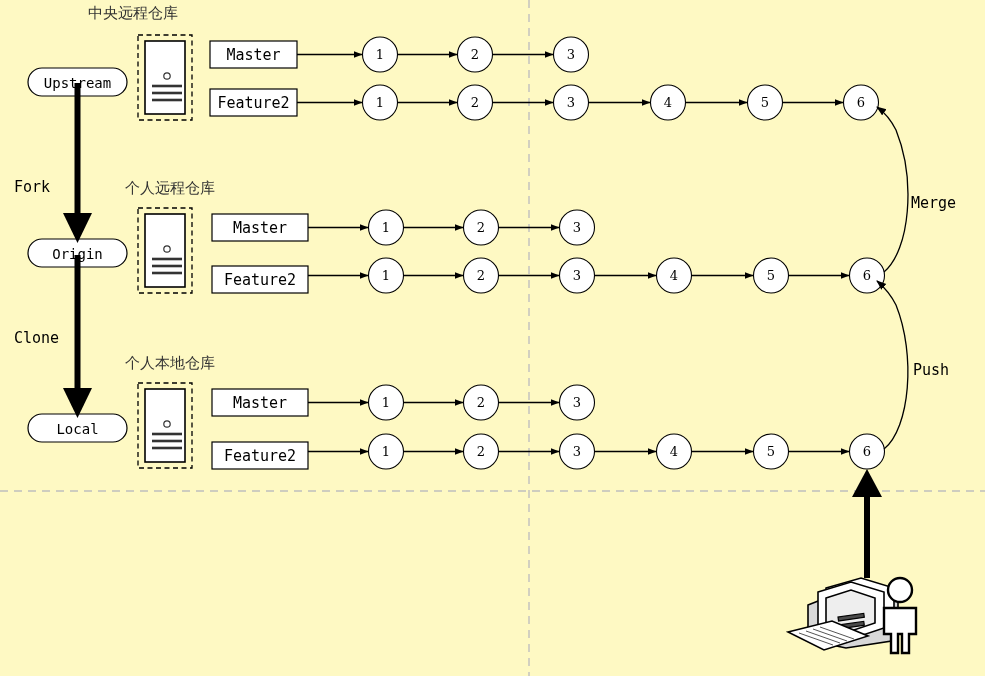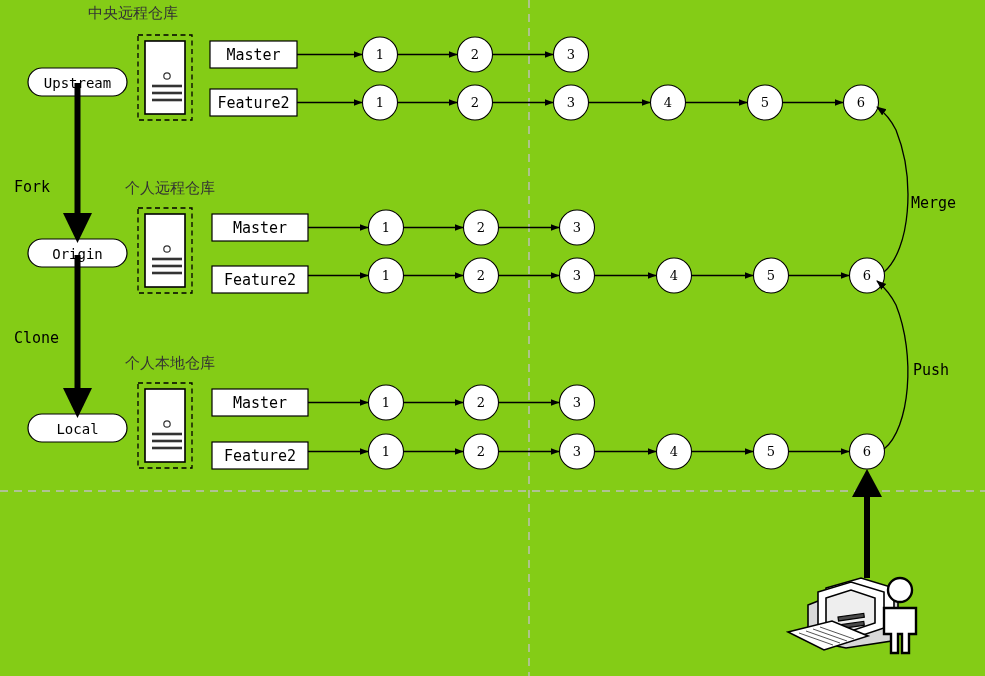--- a/index.html
+++ b/index.html
@@ -8,21 +8,21 @@
     padding: 0;
     background: #ffffff;
   }
   body {
     font-family: "DejaVu Sans", sans-serif;
   }
   #canvas-wrap {
     position: relative;
     width: 985px;
     height: 676px;
-    background: #84cc16;
+    background: #fef9c3;
     overflow: hidden;
   }
   svg#diagram {
     position: absolute;
     top: 0;
     left: 0;
     width: 985px;
     height: 676px;
     display: block;
   }

